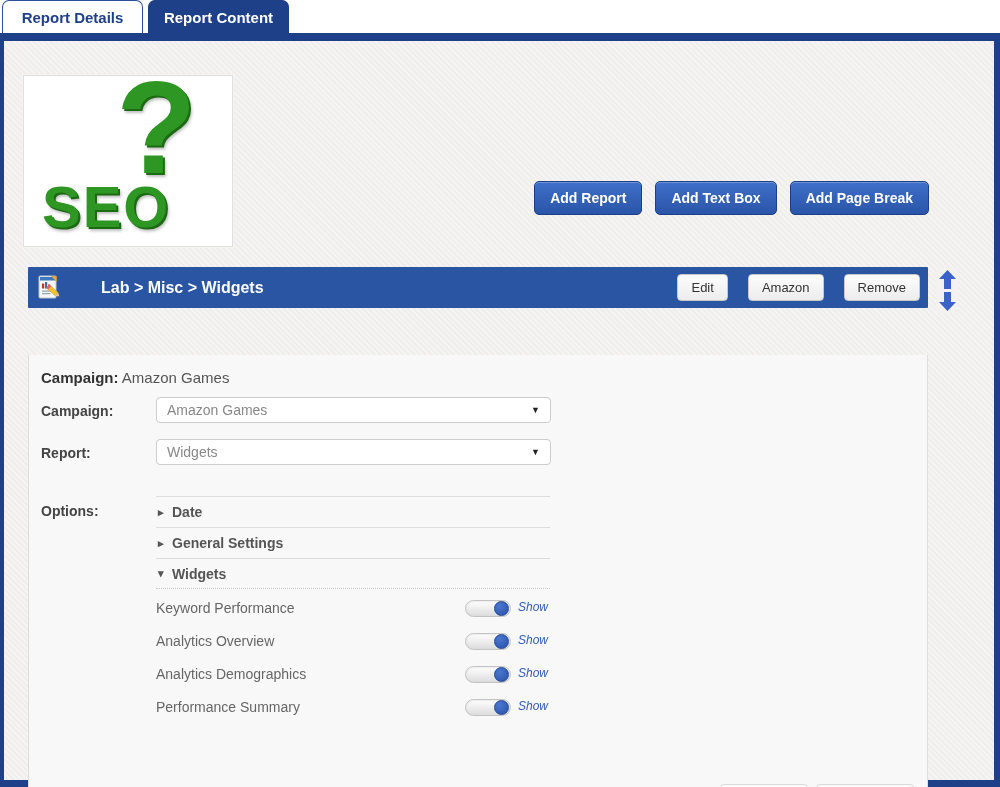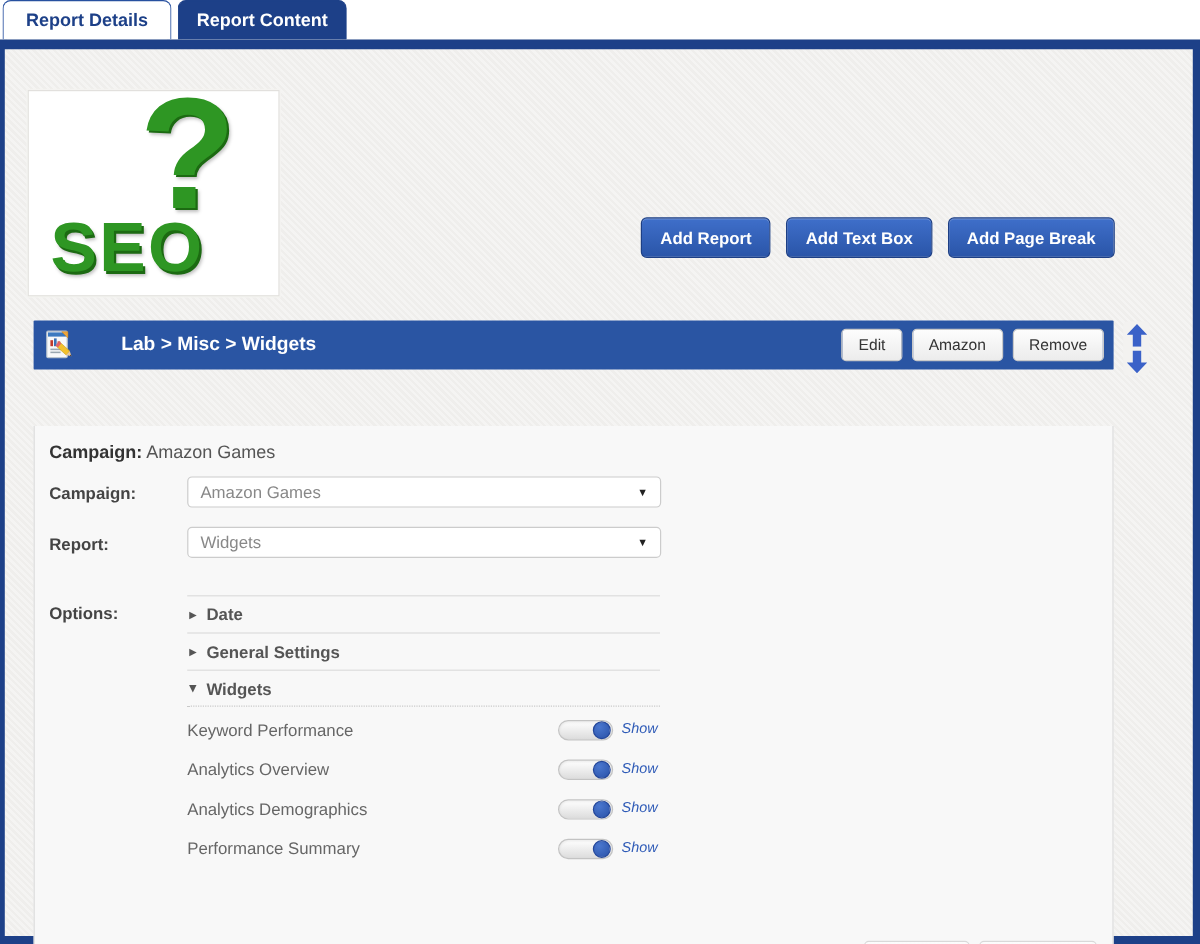--- a/index.html
+++ b/index.html
@@ -95,21 +95,21 @@
   .panel-title {
     color:#ffffff; font-size:16px; font-weight:bold;
     flex:1;
     margin-left:31px;
   }
   .hdr-btn {
     background:linear-gradient(#fdfdfd,#ececec);
     border:1px solid #c9c9c9;
     border-radius:4px;
     color:#333333; font-size:13px;
-    padding:5px 13px; margin-left:8px;
+    padding:5px 13px; margin-left:20px;
     cursor:pointer;
     font-family:"Liberation Sans", sans-serif;
   }
   .panel-body {
     position:relative;
     background:#f8f8f8;
     border:1px solid #dddddd; border-top:none;
     height:468px;
     margin-top:47px;
   }

